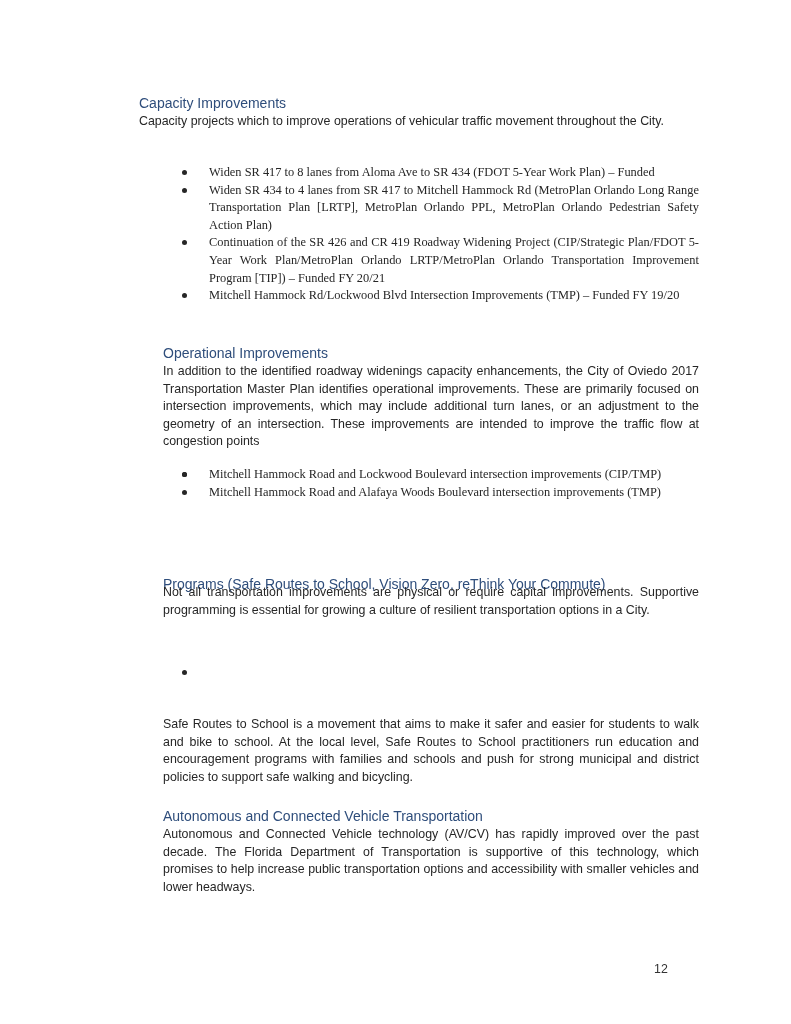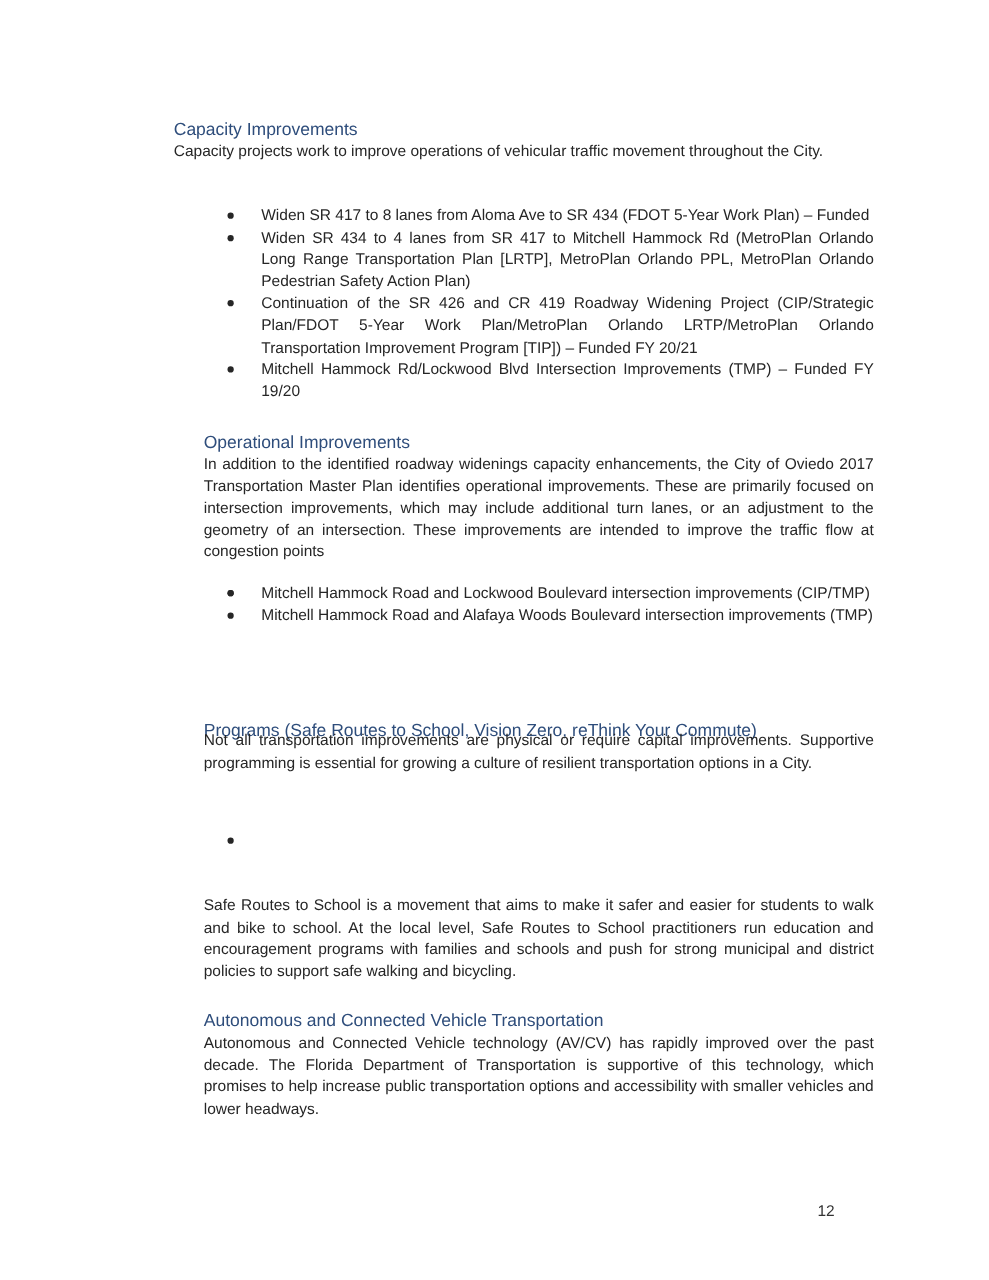--- a/index.html
+++ b/index.html
@@ -29,38 +29,39 @@
     .list {
       position: absolute;
       margin: 0; padding: 0;
       list-style: none;
     }
     .list li {
       position: relative;
       line-height: 17.6px;
       text-align: justify;
       padding-left: 36px;
+      font-family: Liberation Serif, serif;
     }
     .bullet {
       position: absolute; left: 9px; top: 6px;
       width: 5px; height: 5px; border-radius: 50%;
       background: #262626;
     }
     .page-number {
       position: absolute; left: 654px; top: 962px;
       font-size: 12.4px; color: #333; text-align: right;
     }
   </style>
 </head>
 <body>
 
 <div class="page">
 
   <h2 class="heading" style="left:139px; top:95px;">Capacity Improvements</h2>
-  <p class="para" style="left:139px; top:113px; width:530px; text-align:left;">Capacity projects work to improve operations of vehicular traffic movement throughout the City.</p>
+  <p class="para" style="left:139px; top:113px; width:530px; text-align:left;">Capacity projects which to improve operations of vehicular traffic movement throughout the City.</p>
   <ul class="list" style="left:173px; top:164px; width:526px;">
     <li><span class="bullet"></span><span>Widen SR 417 to 8 lanes from Aloma Ave to SR 434 (FDOT 5-Year Work Plan) – Funded</span></li>
     <li><span class="bullet"></span><span>Widen SR 434 to 4 lanes from SR 417 to Mitchell Hammock Rd (MetroPlan Orlando Long Range Transportation Plan [LRTP], MetroPlan Orlando PPL, MetroPlan Orlando Pedestrian Safety Action Plan)</span></li>
     <li><span class="bullet"></span><span>Continuation of the SR 426 and CR 419 Roadway Widening Project (CIP/Strategic Plan/FDOT 5-Year Work Plan/MetroPlan Orlando LRTP/MetroPlan Orlando Transportation Improvement Program [TIP]) – Funded FY 20/21</span></li>
     <li><span class="bullet"></span><span>Mitchell Hammock Rd/Lockwood Blvd Intersection Improvements (TMP) – Funded FY 19/20</span></li>
   </ul>
 
   <h2 class="heading" style="left:163px; top:345px;">Operational Improvements</h2>
   <p class="para" style="left:163px; top:363px; width:536px;">In addition to the identified roadway widenings capacity enhancements, the City of Oviedo 2017 Transportation Master Plan identifies operational improvements. These are primarily focused on intersection improvements, which may include additional turn lanes, or an adjustment to the geometry of an intersection. These improvements are intended to improve the traffic flow at congestion points</p>
   <ul class="list" style="left:173px; top:466px; width:526px;">

